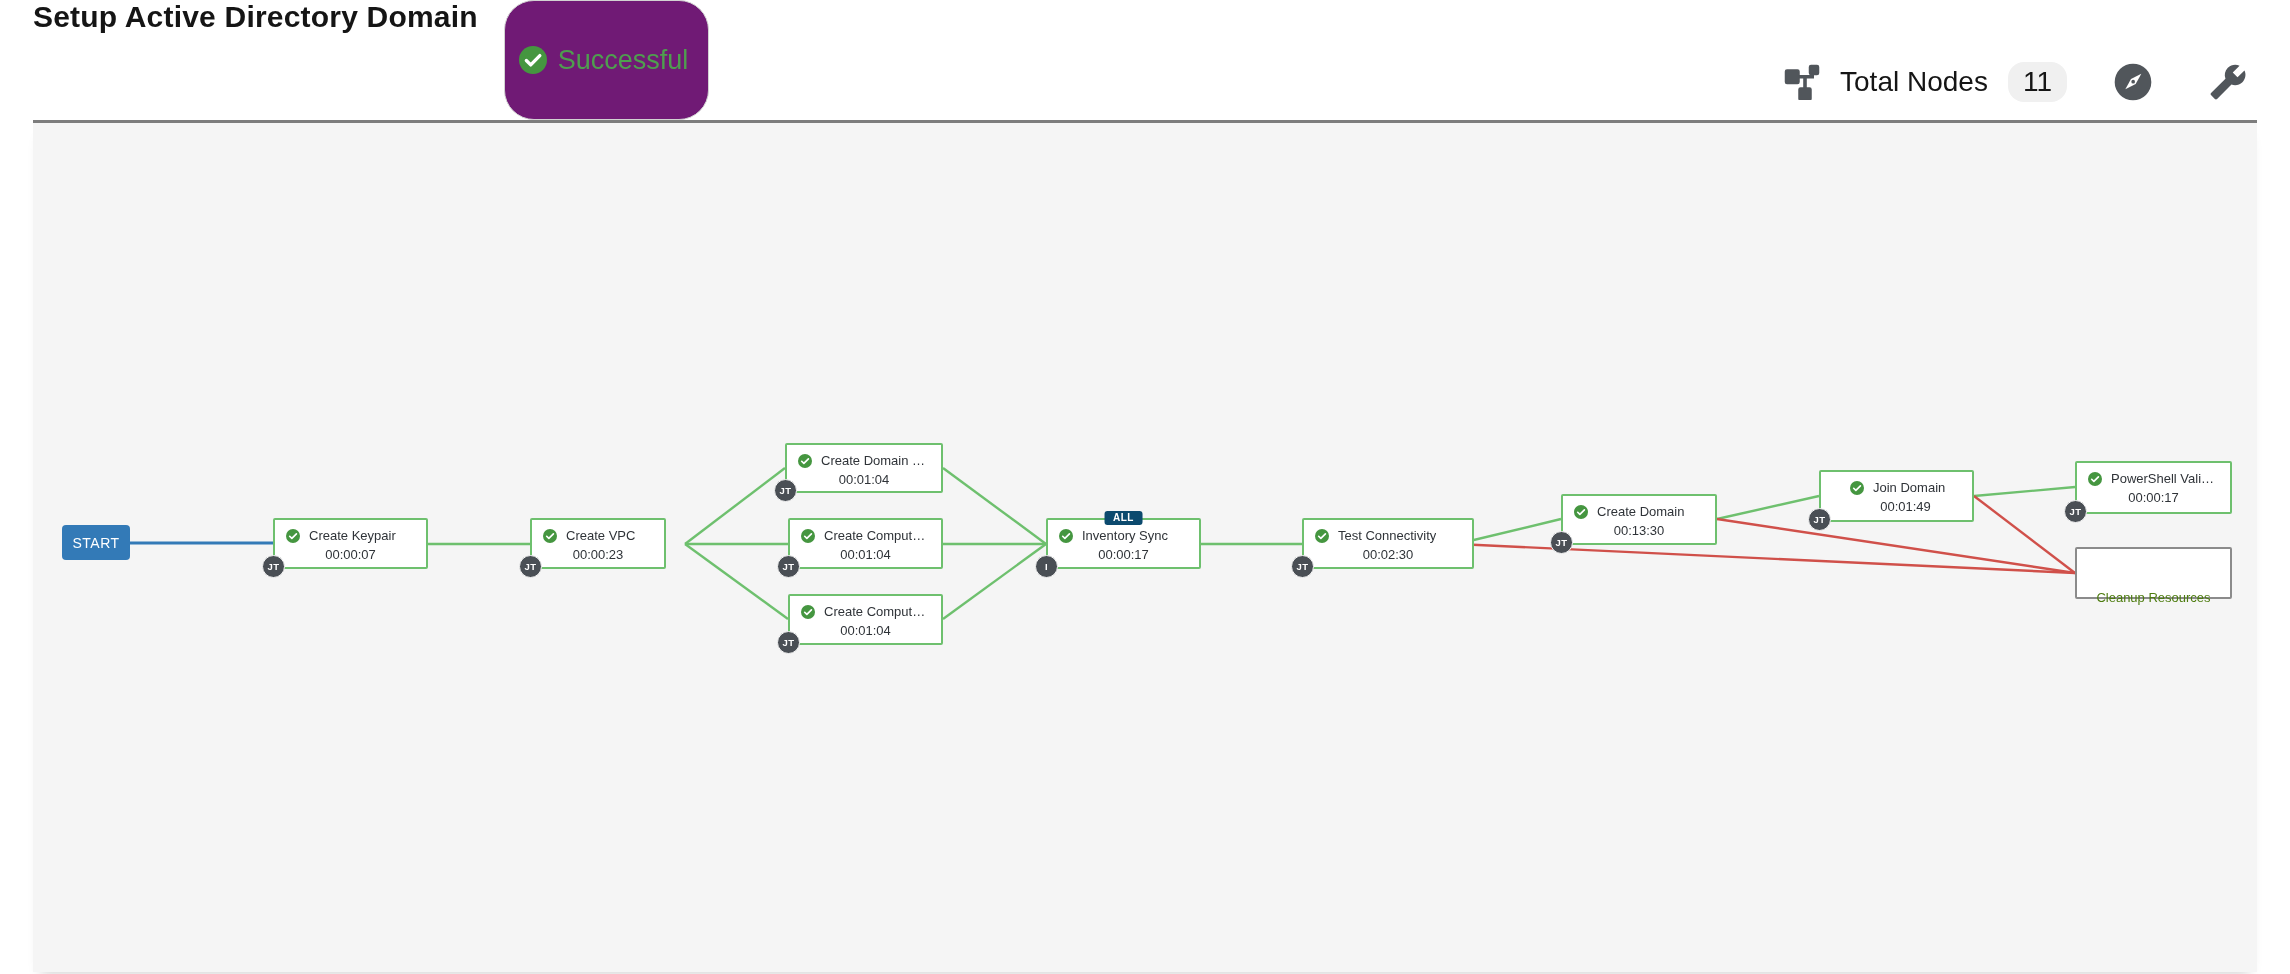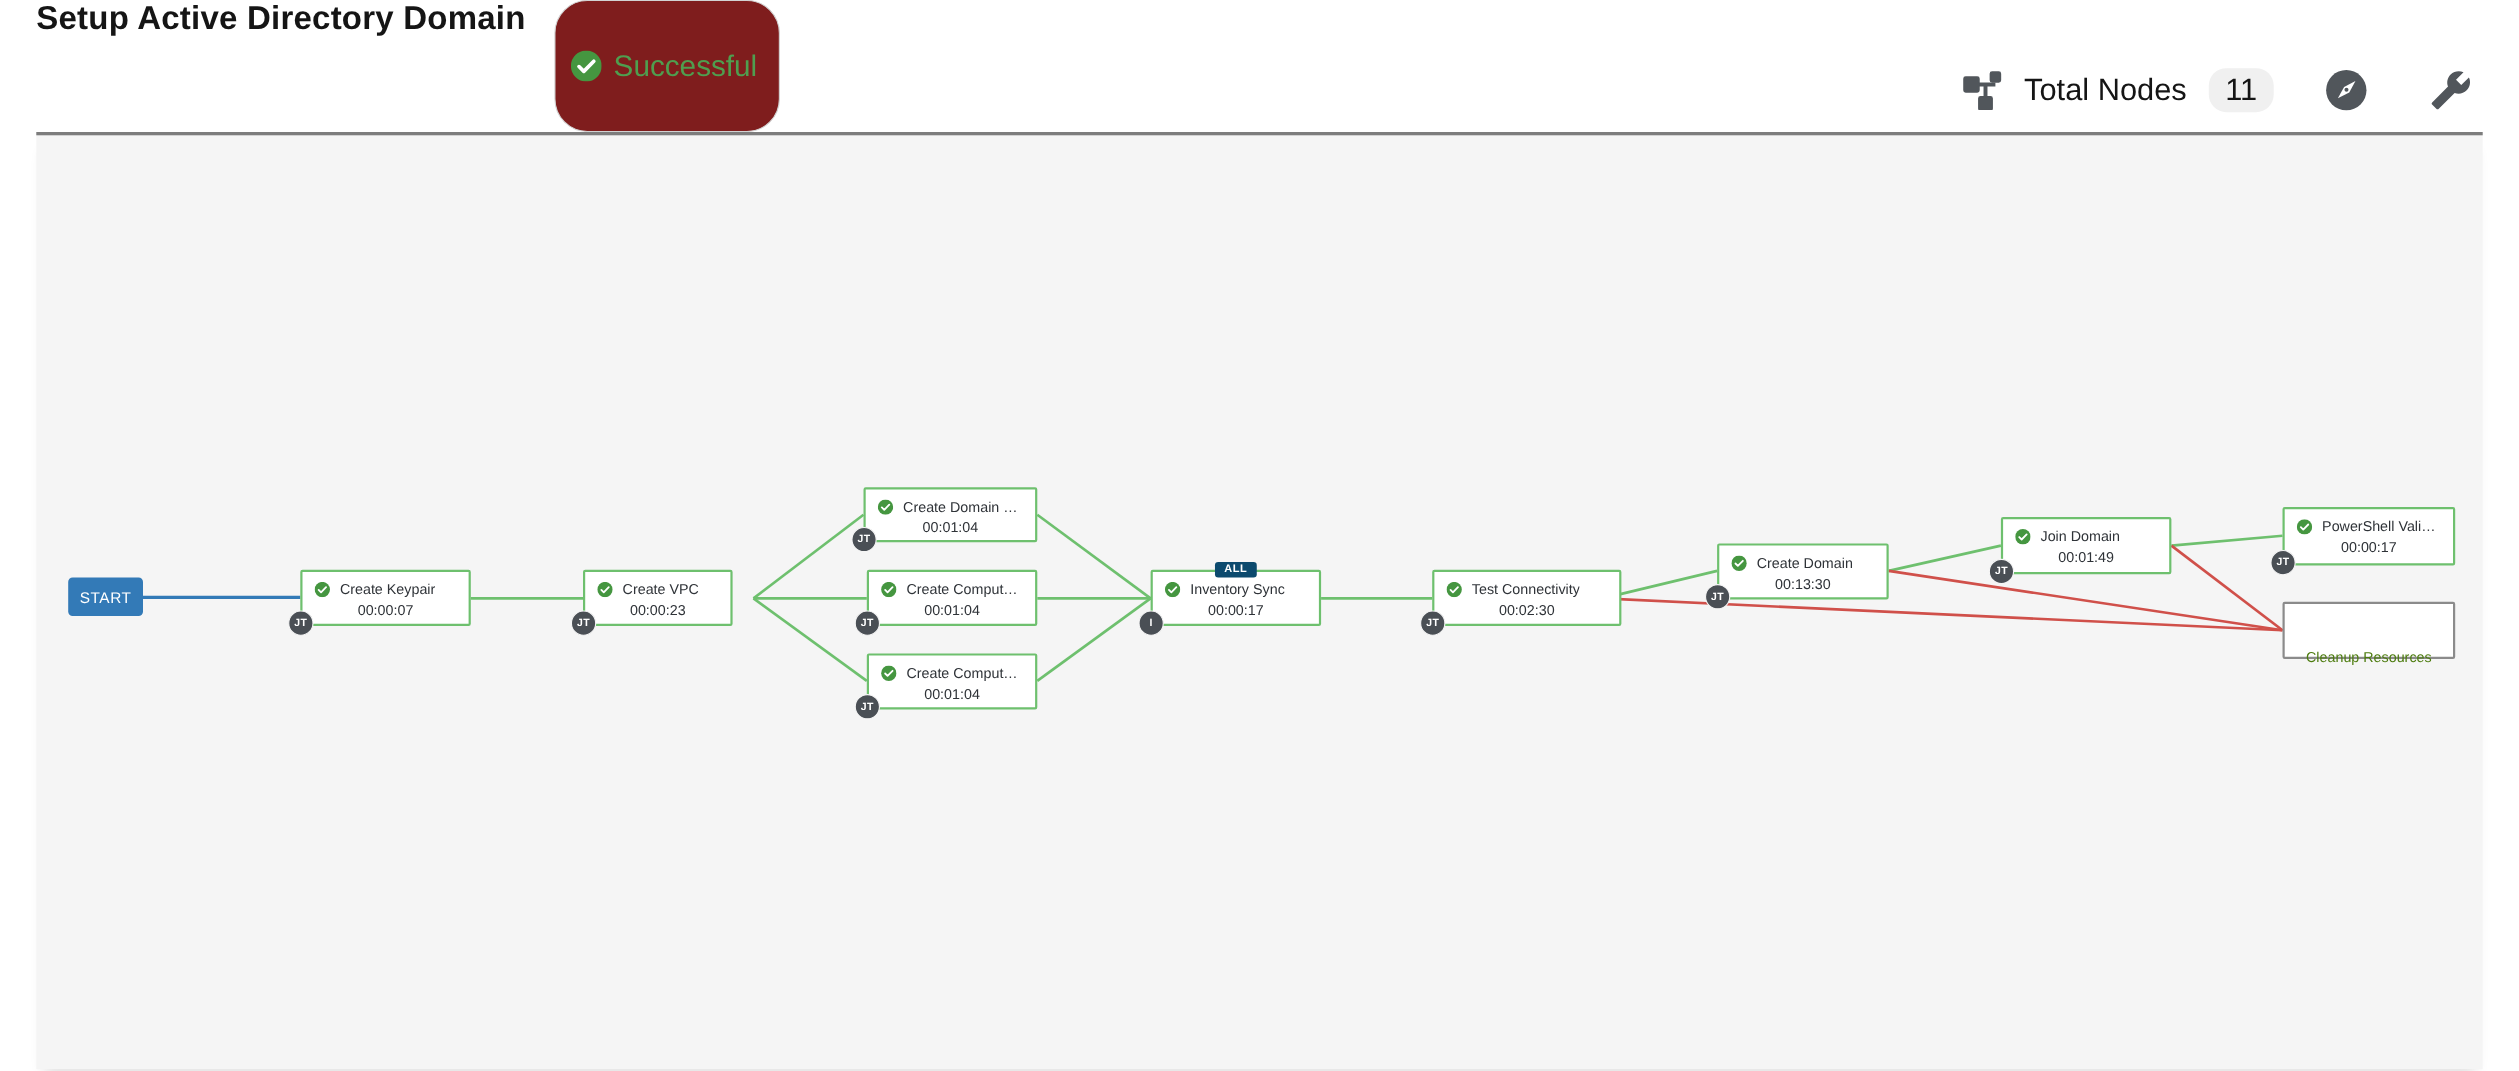--- a/index.html
+++ b/index.html
@@ -14,21 +14,21 @@
   
   .header {
     height:120px; padding:0 33px;
     display:flex; 
   }
   .page-title { font-size:30px; font-weight:bold; letter-spacing:.2px; }
   .status-pill {
     margin-left:26px;
     display:inline-flex; align-items:center; gap:11px;
     border:1px solid #d2d2d2; border-radius:30px;
-    padding:7px 20px 7px 14px; background:#7f1d1d;
+    padding:7px 20px 7px 14px; background:#701a75;
   }
   .status-pill .pill-text { font-size:27px; color:#4f9e4f; }
   .header-right { margin-left:auto; display:flex; align-items:center;margin-top:44px; }
   .total-label { font-size:28px; margin-left:20px; }
   .count-pill {
     margin-left:20px; background:#f0f0f0; border-radius:16px;
     padding:4px 15px; font-size:28px; color:#151515;
   }
   .icon-btn {
     background:none; border:none; padding:0; cursor:pointer;
@@ -262,21 +262,21 @@
           <svg width="14" height="14" viewBox="0 0 16 16" style="flex:none">
             <circle cx="8" cy="8" r="8" fill="#459640"></circle>
             <path d="M4.2 8.3l2.5 2.5 5.2-5.3" stroke="#fff" stroke-width="1.9" fill="none" stroke-linecap="round" stroke-linejoin="round"></path>
           </svg>
         </span>
         <span class="node-label">Create Domain</span>
       </div>
       <div class="node-time">00:13:30</div>
       <span class="type-badge">JT</span>
     </div>
-    <div class="wf-node" style="left: 1786px; top: 347px; width: 155px; height: 52px;">
+    <div class="wf-node" style="left: 1786px; top: 347px; width: 155px; height: 52px; padding-left: 18px;">
       <div class="row1">
         <span style="display: flex;">
           <svg width="14" height="14" viewBox="0 0 16 16" style="flex:none">
             <circle cx="8" cy="8" r="8" fill="#459640"></circle>
             <path d="M4.2 8.3l2.5 2.5 5.2-5.3" stroke="#fff" stroke-width="1.9" fill="none" stroke-linecap="round" stroke-linejoin="round"></path>
           </svg>
         </span>
         <span class="node-label">Join Domain</span>
       </div>
       <div class="node-time">00:01:49</div>

